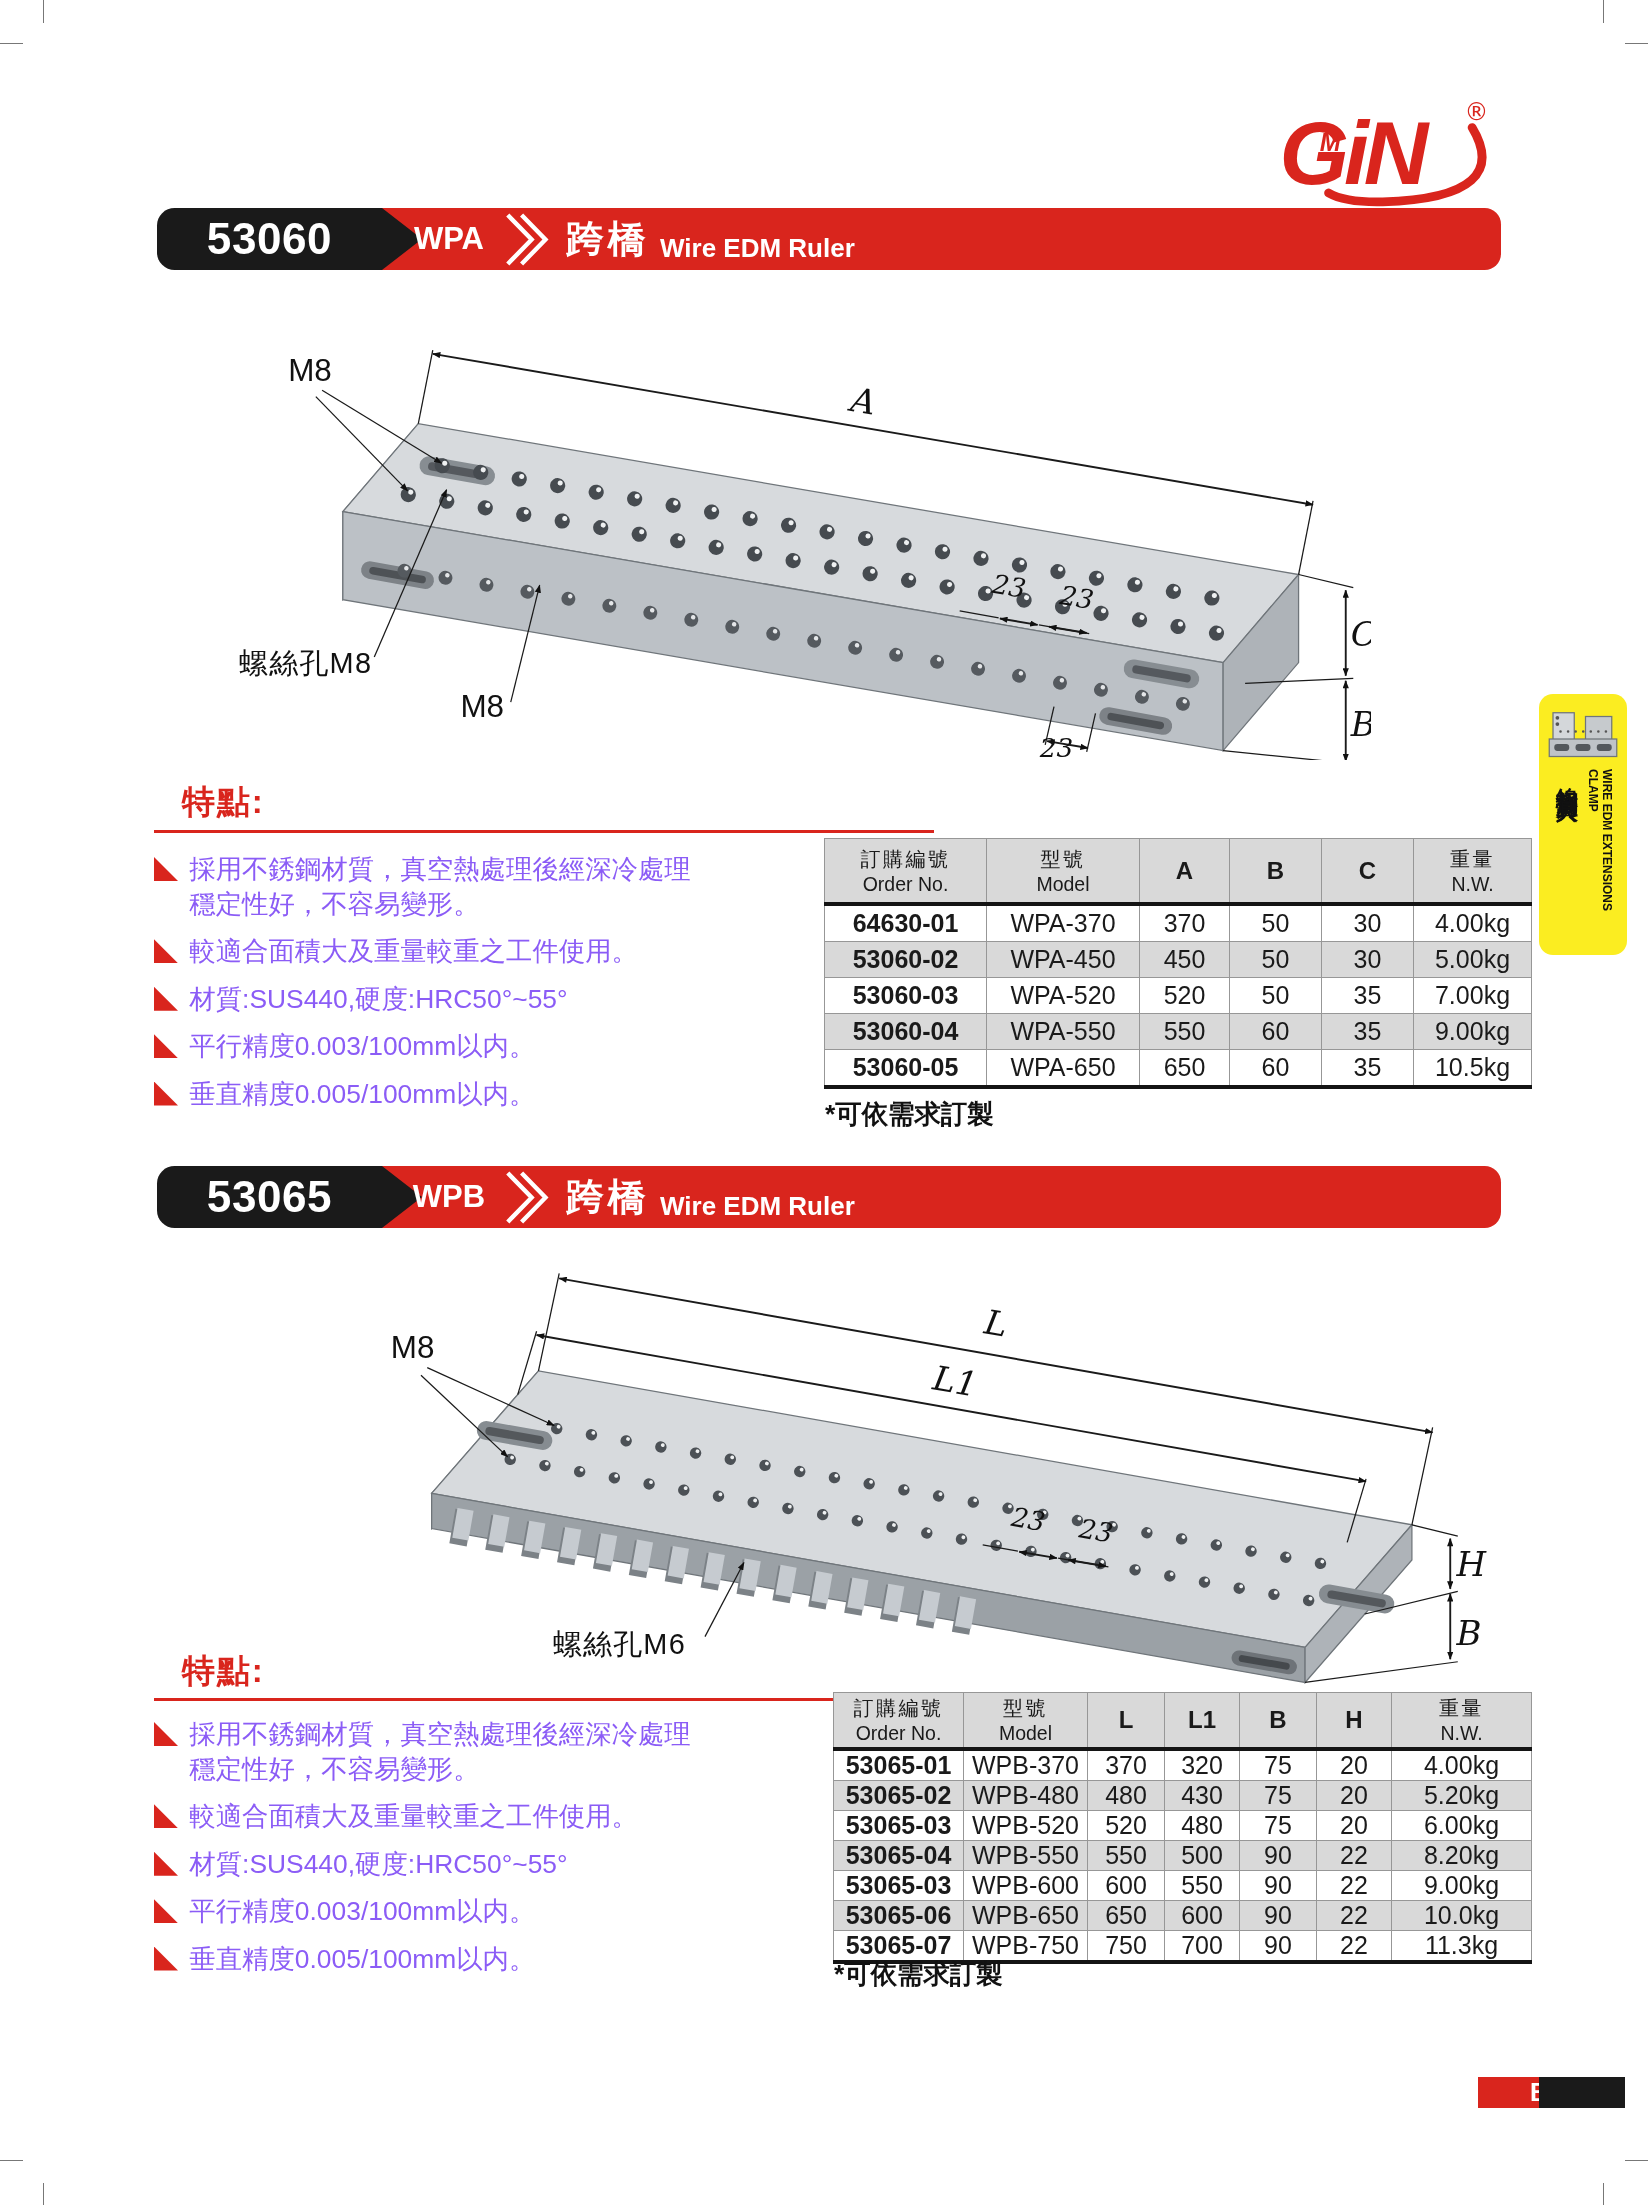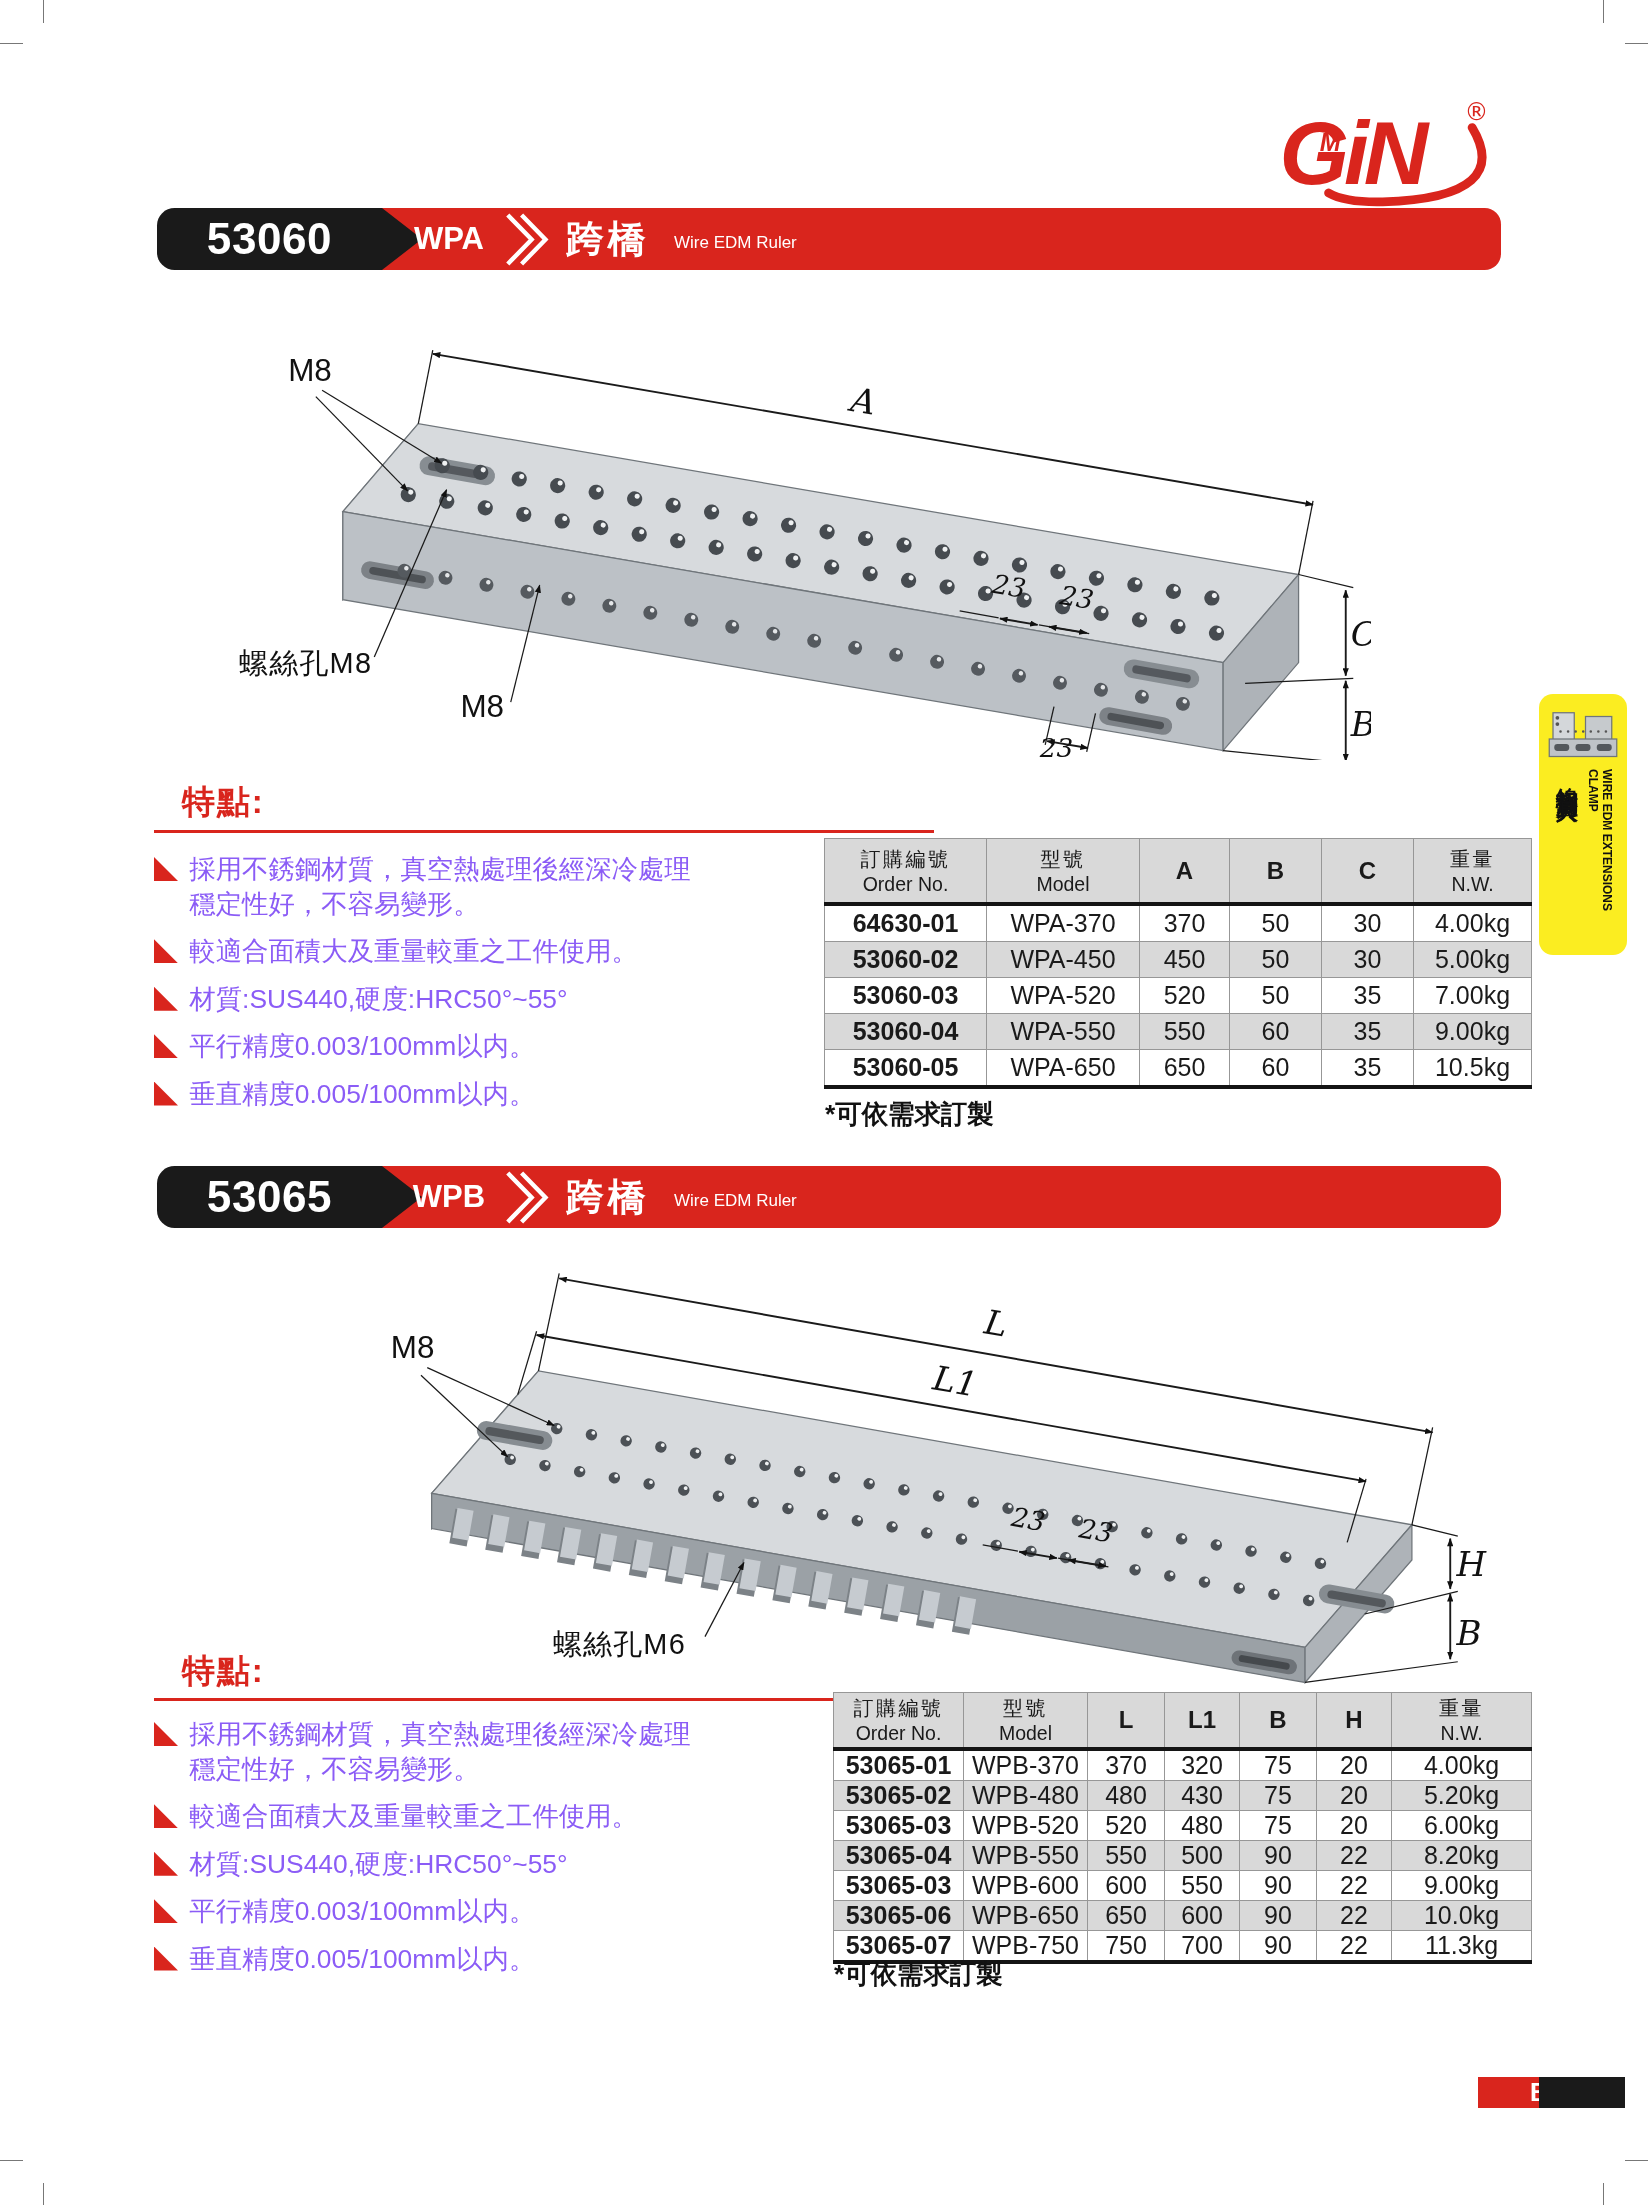--- a/index.html
+++ b/index.html
@@ -11,21 +11,21 @@
   
   .banner{position:absolute;left:157px;width:1340px;height:62px;}
   .banner-red{position:absolute;left:101px;top:0;width:1243px;height:62px;background:#d9251d;border-radius:0 16.3px 16.3px 0;}
   .badge{position:absolute;left:0;top:0;width:225px;height:62px;background:#1a1a1a;border-radius:17.6px 0 0 17.6px;}
   .badge-arrow{position:absolute;left:225px;top:0;width:0;height:0;border-top:31px solid transparent;border-bottom:31px solid transparent;border-left:40px solid #1a1a1a;}
   .badge-code{position:absolute;left:0;top:0;width:225px;height:62px;line-height:62px;text-align:center;
               font-size:44px;font-weight:700;color:#fff;letter-spacing:0.6px;}
   .series{position:absolute;left:250px;top:13.2px;width:84px;text-align:center;font-size:31px;font-weight:700;color:#fff;}
   .chev{position:absolute;left:347px;top:5px;}
   .title-cn{position:absolute;left:409px;top:6.3px;font-size:38px;font-weight:700;color:#fff;letter-spacing:3.8px;}
-  .title-en{position:absolute;left:517px;top:25px;font-size:17px;font-weight:400;color:#fff;}
+  .title-en{position:absolute;left:503px;top:25px;font-size:26px;font-weight:700;color:#fff;}
   
   .feat-title{position:absolute;font-size:33px;font-weight:700;color:#d9251d;letter-spacing:1.9px;margin-left:28px;}
   .feat-line{position:absolute;height:3.1px;background:#d9251d;width:780px;left:154px;}
   .feat-list{position:absolute;left:154px;width:676px;}
   .feat-item{display:flex;align-items:flex-start;margin-bottom:12.6px;font-size:26.4px;line-height:1.32;
              color:#8b5cf6;white-space:pre-line;}
   .tri{flex:0 0 auto;width:24px;height:24px;margin:5px 11.3px 0 0;background:#d9251d;
        clip-path:polygon(0 0,100% 100%,0 100%);}
   
   .spec-table{position:absolute;border-collapse:collapse;table-layout:fixed;background:#fff;

